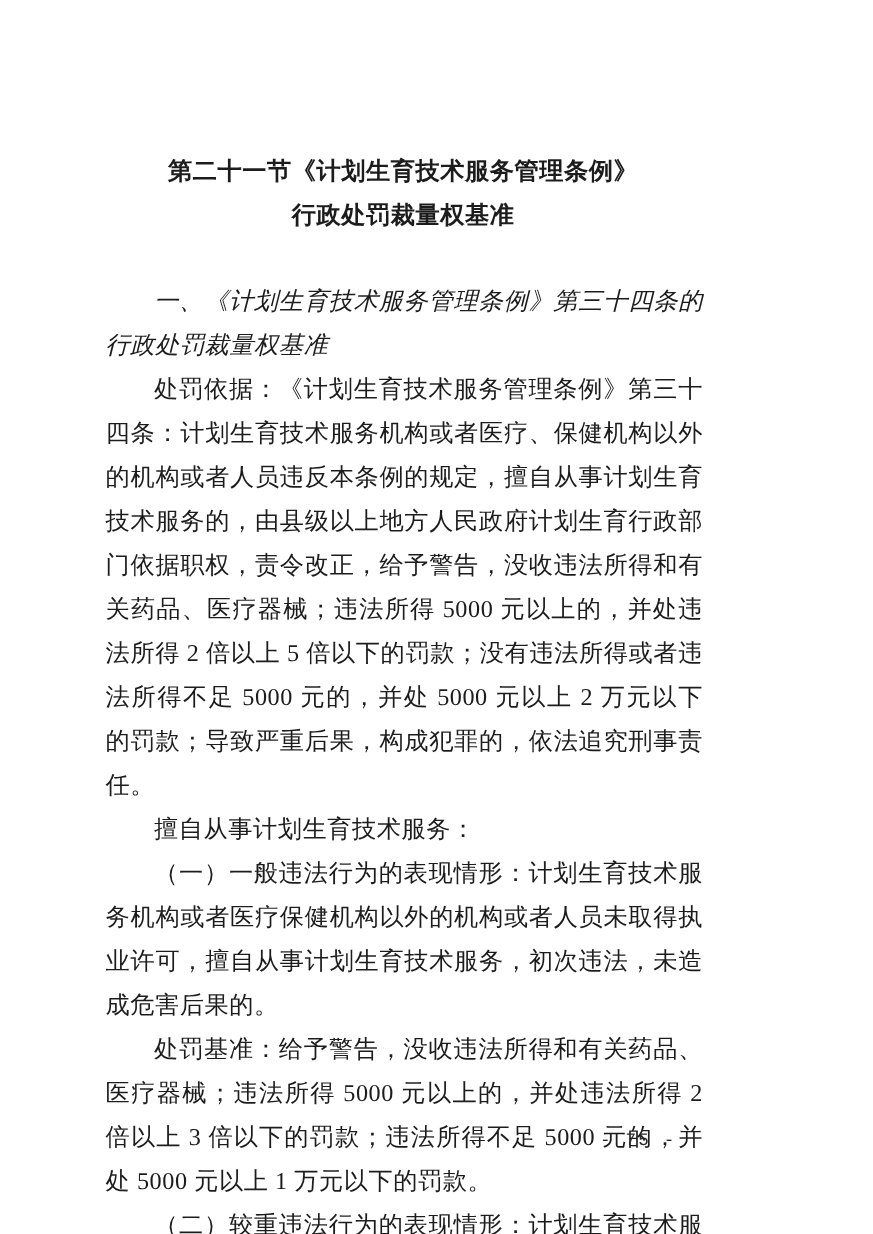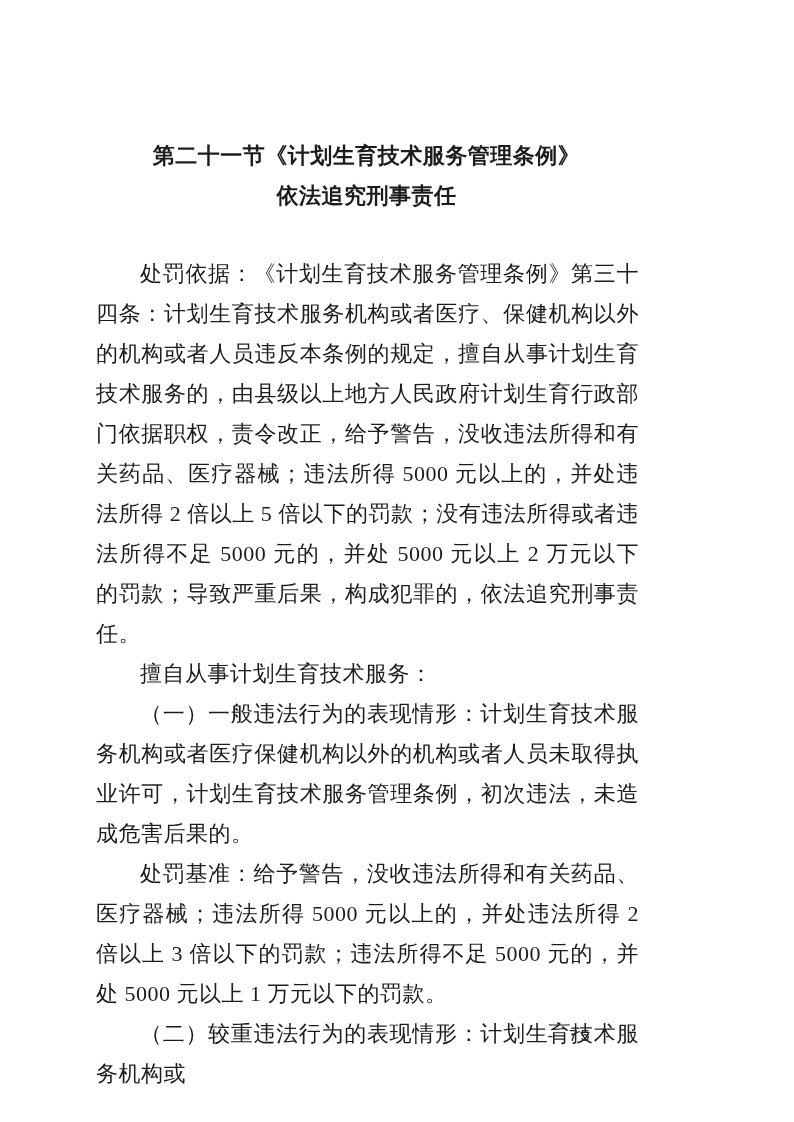--- a/index.html
+++ b/index.html
@@ -53,25 +53,26 @@
     color: #2a2a2a;
     font-family: Liberation Mono, monospace;
   }
 </style>
 </head>
 <body>
 
 <div class="page">
   <div class="doc-title">
     <div>第二十一节《计划生育技术服务管理条例》</div>
-    <div>依法追究刑事责任</div>
+    <div>行政处罚裁量权基准</div>
   </div>
 
   <div class="doc-body">
+      <p class="kaiti"><span>一、《计划生育技术服务管理条例》第三十四条的行政处罚裁量权基准</span></p>
       <p><span class="bold-lead">处罚依据：</span><span>《计划生育技术服务管理条例》第三十四条：计划生育技术服务机构或者医疗、保健机构以外的机构或者人员违反本条例的规定，擅自从事计划生育技术服务的，由县级以上地方人民政府计划生育行政部门依据职权，责令改正，给予警告，没收违法所得和有关药品、医疗器械；违法所得 5000 元以上的，并处违法所得 2 倍以上 5 倍以下的罚款；没有违法所得或者违法所得不足 5000 元的，并处 5000 元以上 2 万元以下的罚款；导致严重后果，构成犯罪的，依法追究刑事责任。</span></p>
       <p><span class="bold-lead">擅自从事计划生育技术服务：</span></p>
-      <p><span class="bold-lead">（一）一般违法行为的表现情形：</span><span>计划生育技术服务机构或者医疗保健机构以外的机构或者人员未取得执业许可，计划生育技术服务管理条例，初次违法，未造成危害后果的。</span></p>
+      <p><span class="bold-lead">（一）一般违法行为的表现情形：</span><span>计划生育技术服务机构或者医疗保健机构以外的机构或者人员未取得执业许可，擅自从事计划生育技术服务，初次违法，未造成危害后果的。</span></p>
       <p><span class="bold-lead">处罚基准：</span><span>给予警告，没收违法所得和有关药品、医疗器械；违法所得 5000 元以上的，并处违法所得 2 倍以上 3 倍以下的罚款；违法所得不足 5000 元的，并处 5000 元以上 1 万元以下的罚款。</span></p>
       <p><span class="bold-lead">（二）较重违法行为的表现情形：</span><span>计划生育技术服务机构或</span></p>
     </div>
 
   <div class="page-number">- 75 -</div>
 </div>
 
 </body></html>

